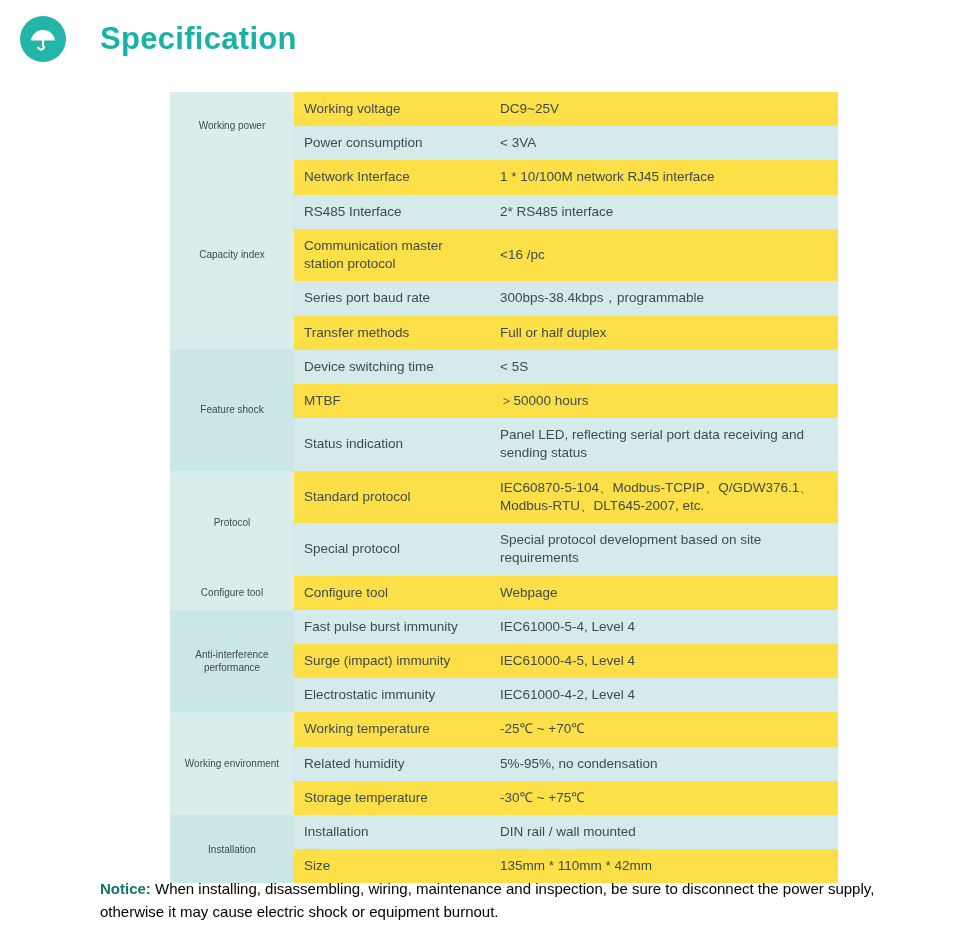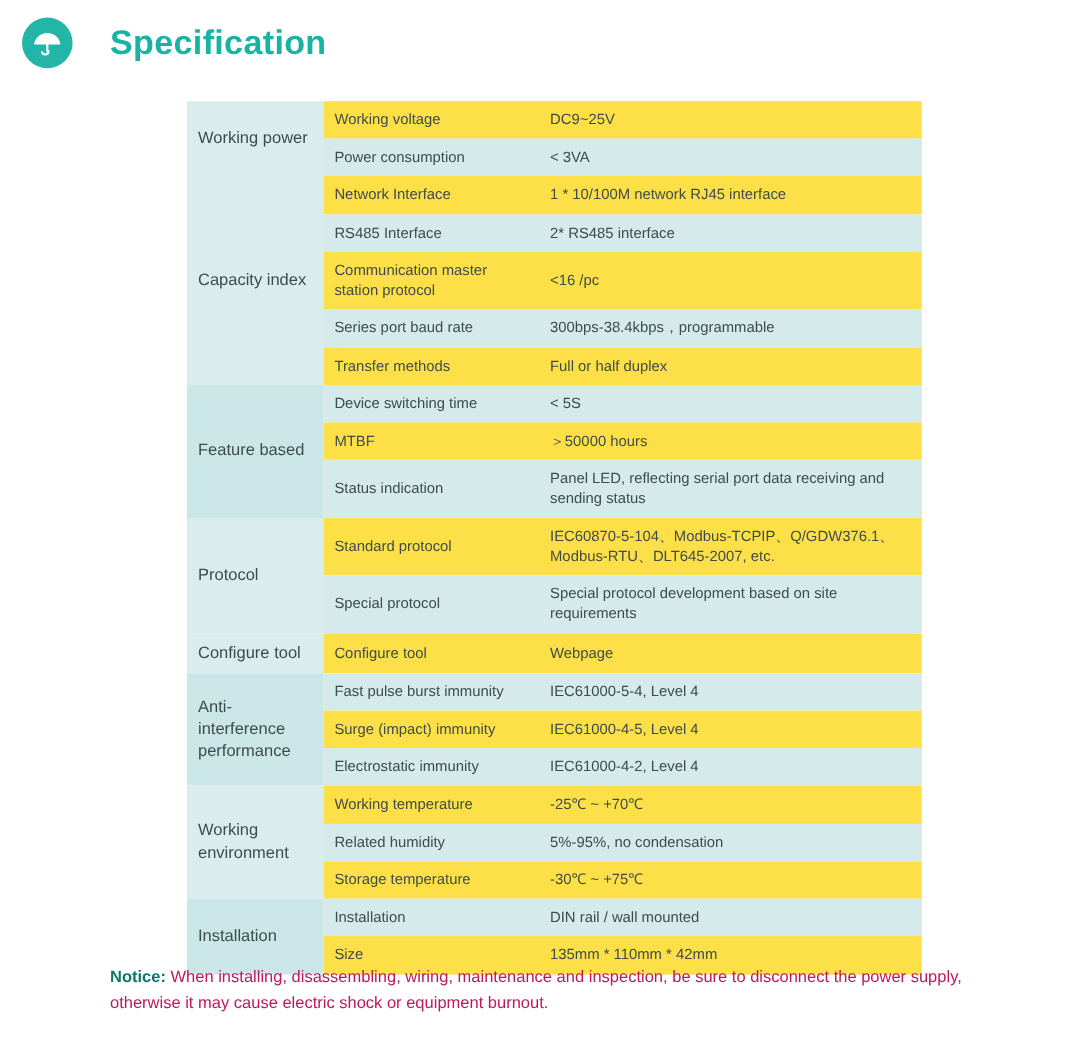--- a/index.html
+++ b/index.html
@@ -62,21 +62,22 @@
   }
   table.spec td {
     padding: 8px 10px;
     vertical-align: middle;
     line-height: 1.35;
     color: #3e4c4c;
     border: 0;
   }
   td.cat {
     width: 104px;
-    font-size: 15px;
+    text-align: center;
+    font-size: 10px;
     color: #3e4c4c;
   }
   td.lbl {
     width: 176px;
     font-size: 13.5px;
   }
   td.val {
     font-size: 13.5px;
   }
   
@@ -93,21 +94,21 @@
     top: 878px;
     width: 830px;
     font-size: 15px;
     line-height: 1.5;
     color: #3c4a4a;
   }
   .notice .kw {
     color: #0f766e;
     font-weight: bold;
   }
-  .notice .body { color: #be185d; }
+  .notice .body { color: #000000; }
 </style>
 </head>
 <body>
 
 <div class="page">
 
   <div class="header">
     <div class="logo-badge">
       <svg width="30" height="28" viewBox="0 0 30 28" aria-hidden="true">
         <path d="M15 5 C8.5 5 3.5 10 3 15.5 L27 15.5 C26.5 10 21.5 5 15 5 Z" fill="#ffffff"></path>
@@ -148,21 +149,21 @@
         <tr>
           <td class="lbl band-b">Series port baud rate</td>
           <td class="val band-b">300bps-38.4kbps，programmable</td>
         </tr>
         <tr>
           <td class="lbl band-a">Transfer methods</td>
           <td class="val band-a">Full or half duplex</td>
         </tr>
 
         <tr>
-          <td class="cat cat-b" rowspan="3">Feature based</td>
+          <td class="cat cat-b" rowspan="3">Feature shock</td>
           <td class="lbl band-b">Device switching time</td>
           <td class="val band-b">&lt; 5S</td>
         </tr>
         <tr>
           <td class="lbl band-a">MTBF</td>
           <td class="val band-a">＞50000 hours</td>
         </tr>
         <tr>
           <td class="lbl band-b">Status indication</td>
           <td class="val band-b val-small">Panel LED, reflecting serial port data receiving and sending status</td>

